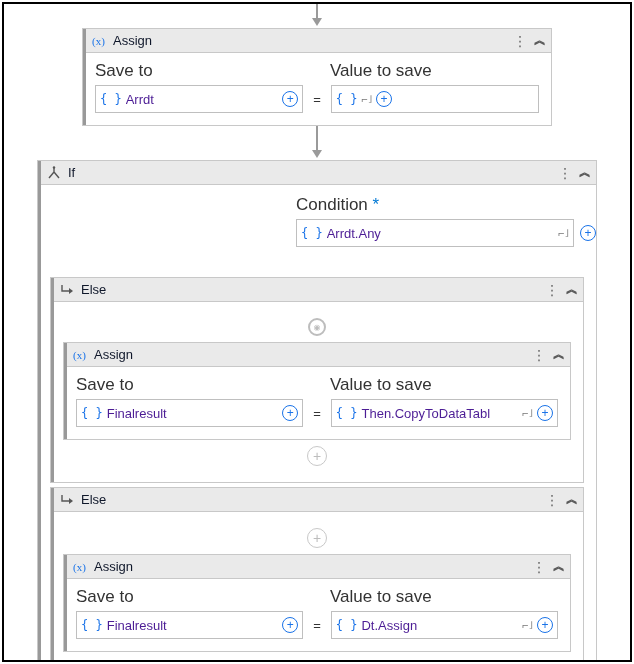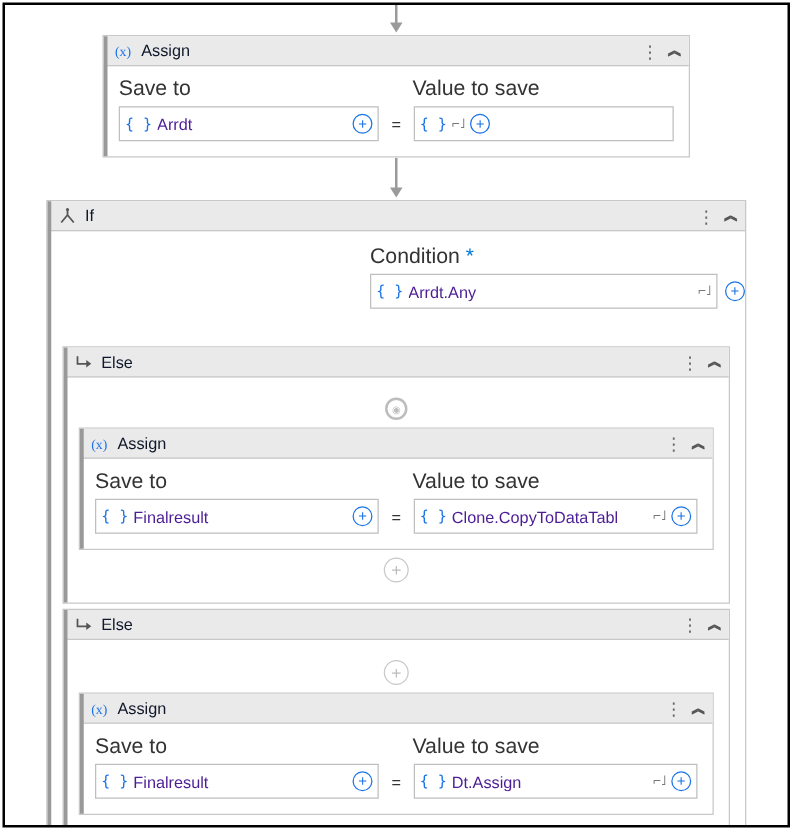--- a/index.html
+++ b/index.html
@@ -172,21 +172,21 @@
         </div>
         <div class="row">
          <div class="col exprbox">
           <span class="brace">{ }</span>
           <span class="expr">Finalresult</span>
           <span class="plusbtn">+</span>
          </div>
          <span class="eq">=</span>
          <div class="col exprbox">
           <span class="brace">{ }</span>
-          <span class="expr">Clone.CopyToDataTabl</span>
+          <span class="expr">Then.CopyToDataTabl</span>
           <span class="expand">⌐˩</span>
           <span class="plusbtn">+</span>
          </div>
         </div>
        </div>
       </div>
       <div class="addcircle">
                 <span>+</span>
               </div>
      </div>

